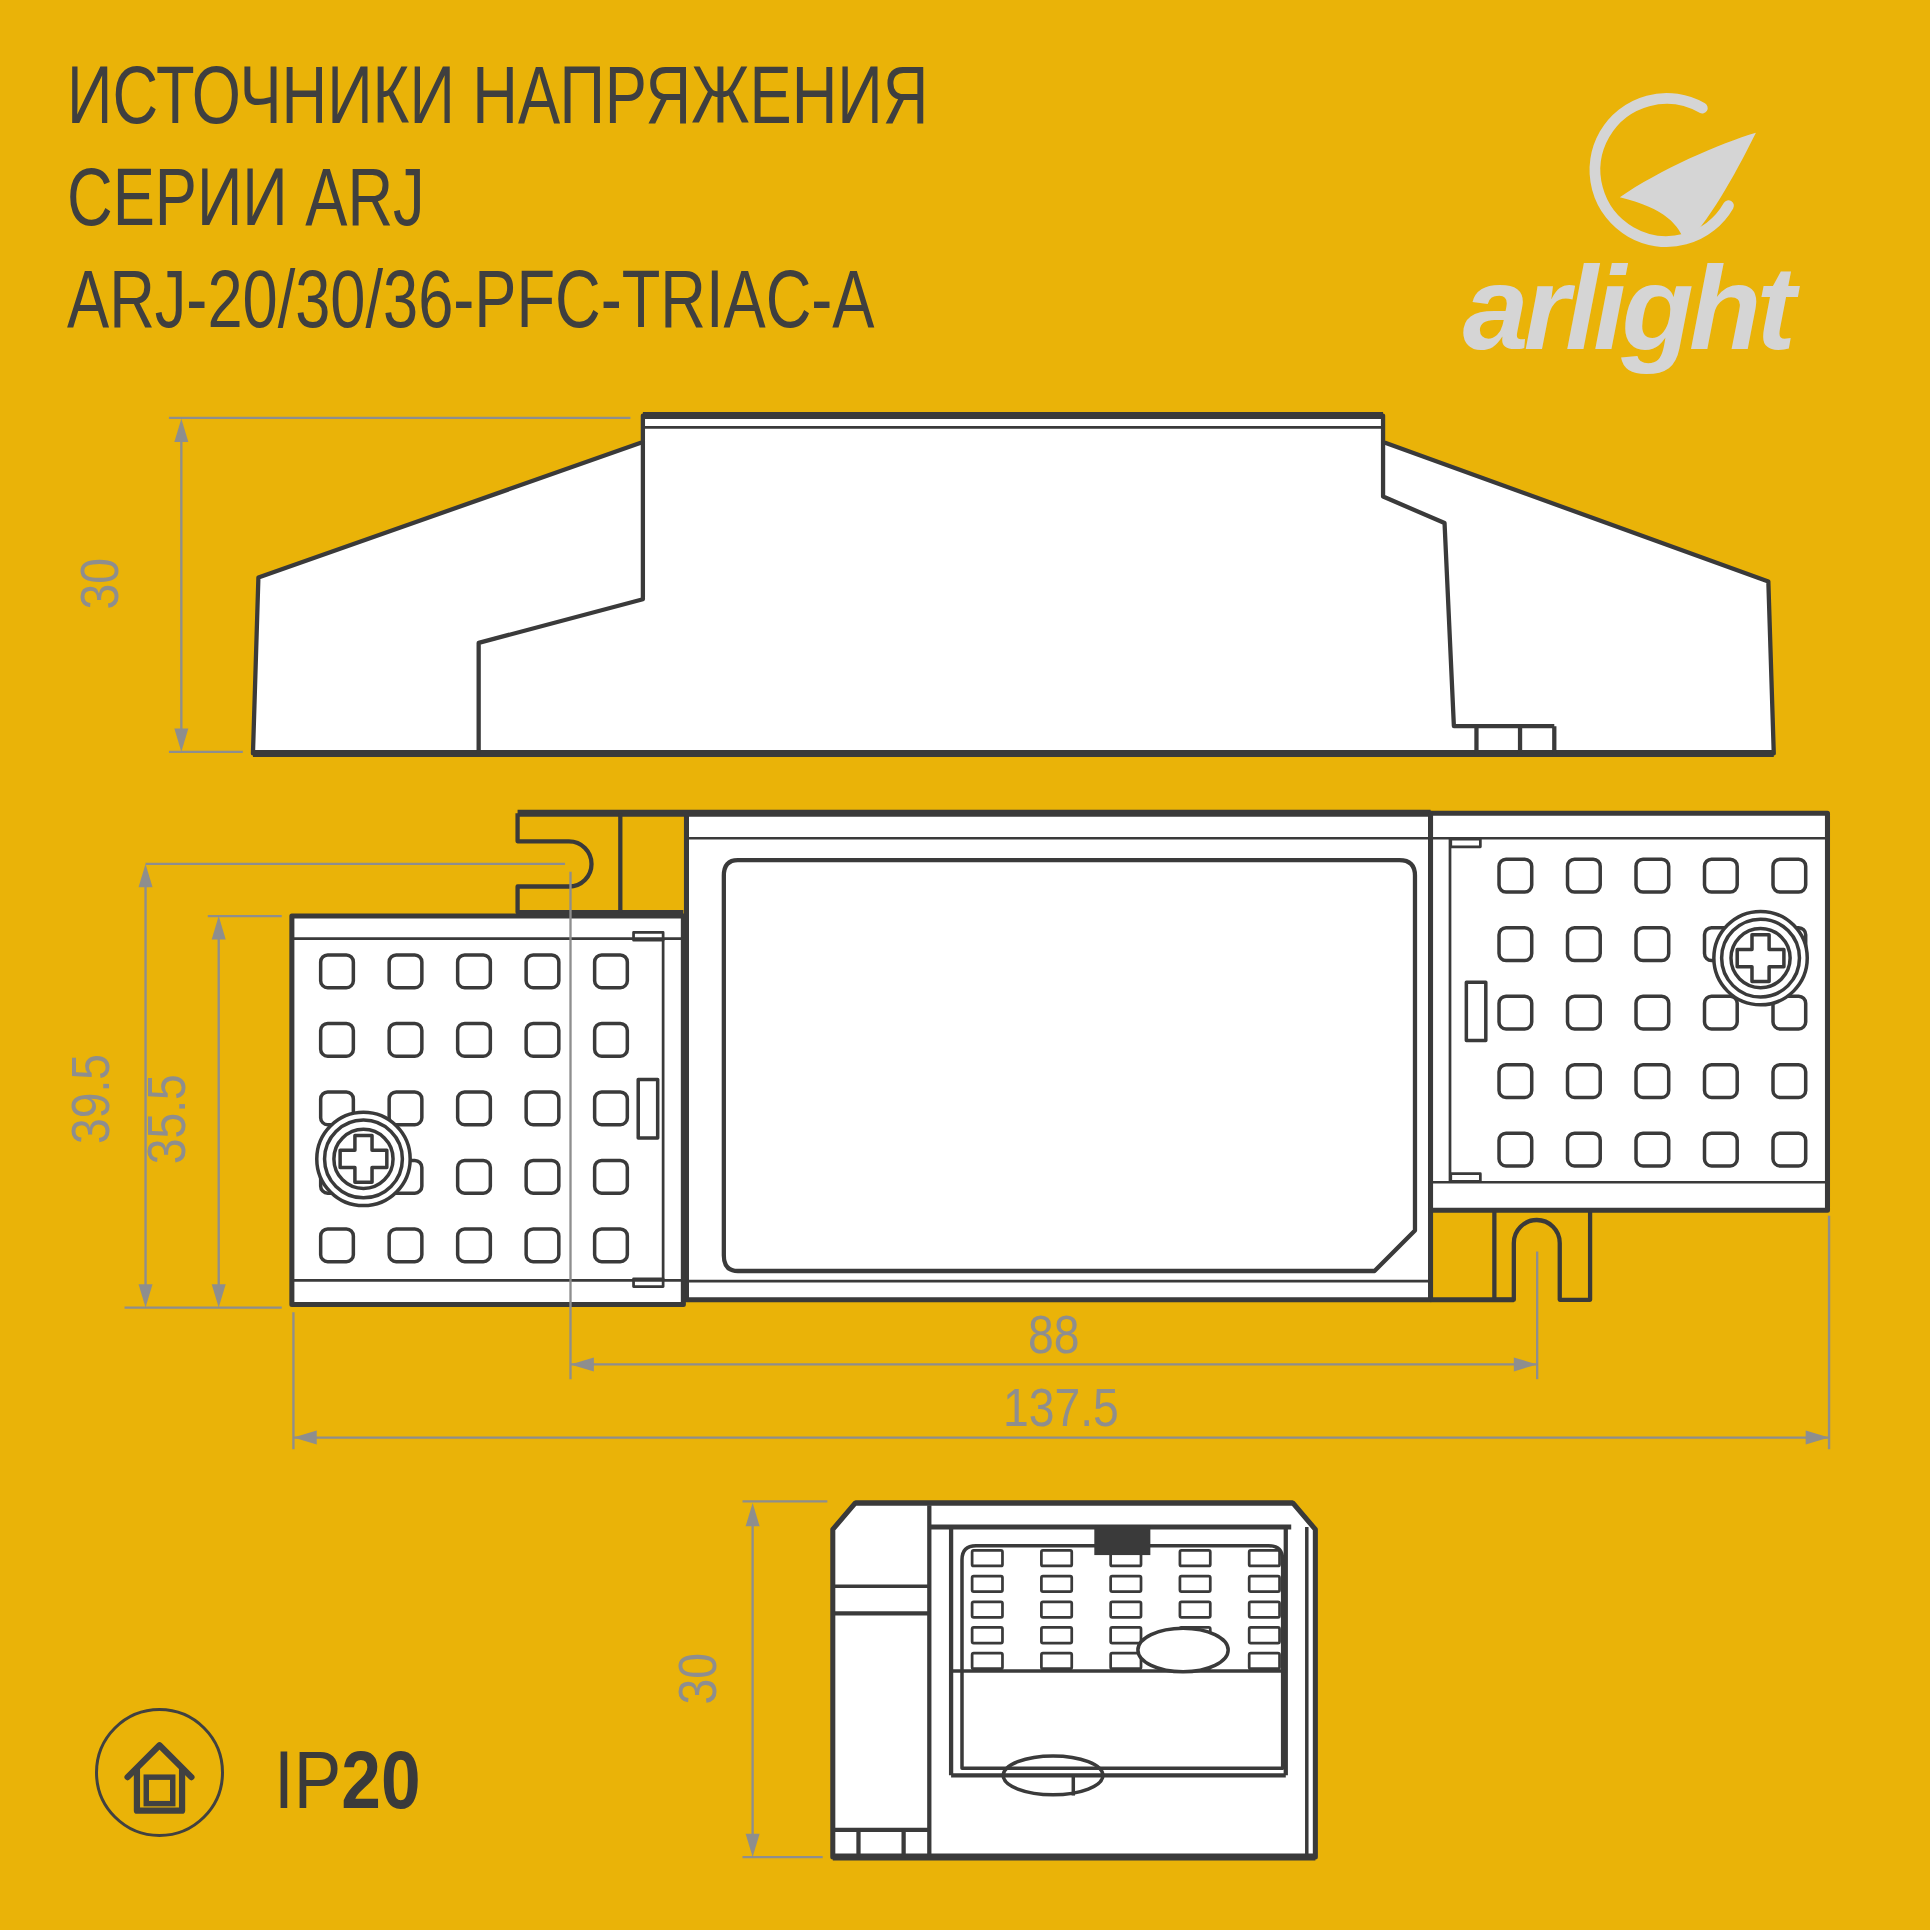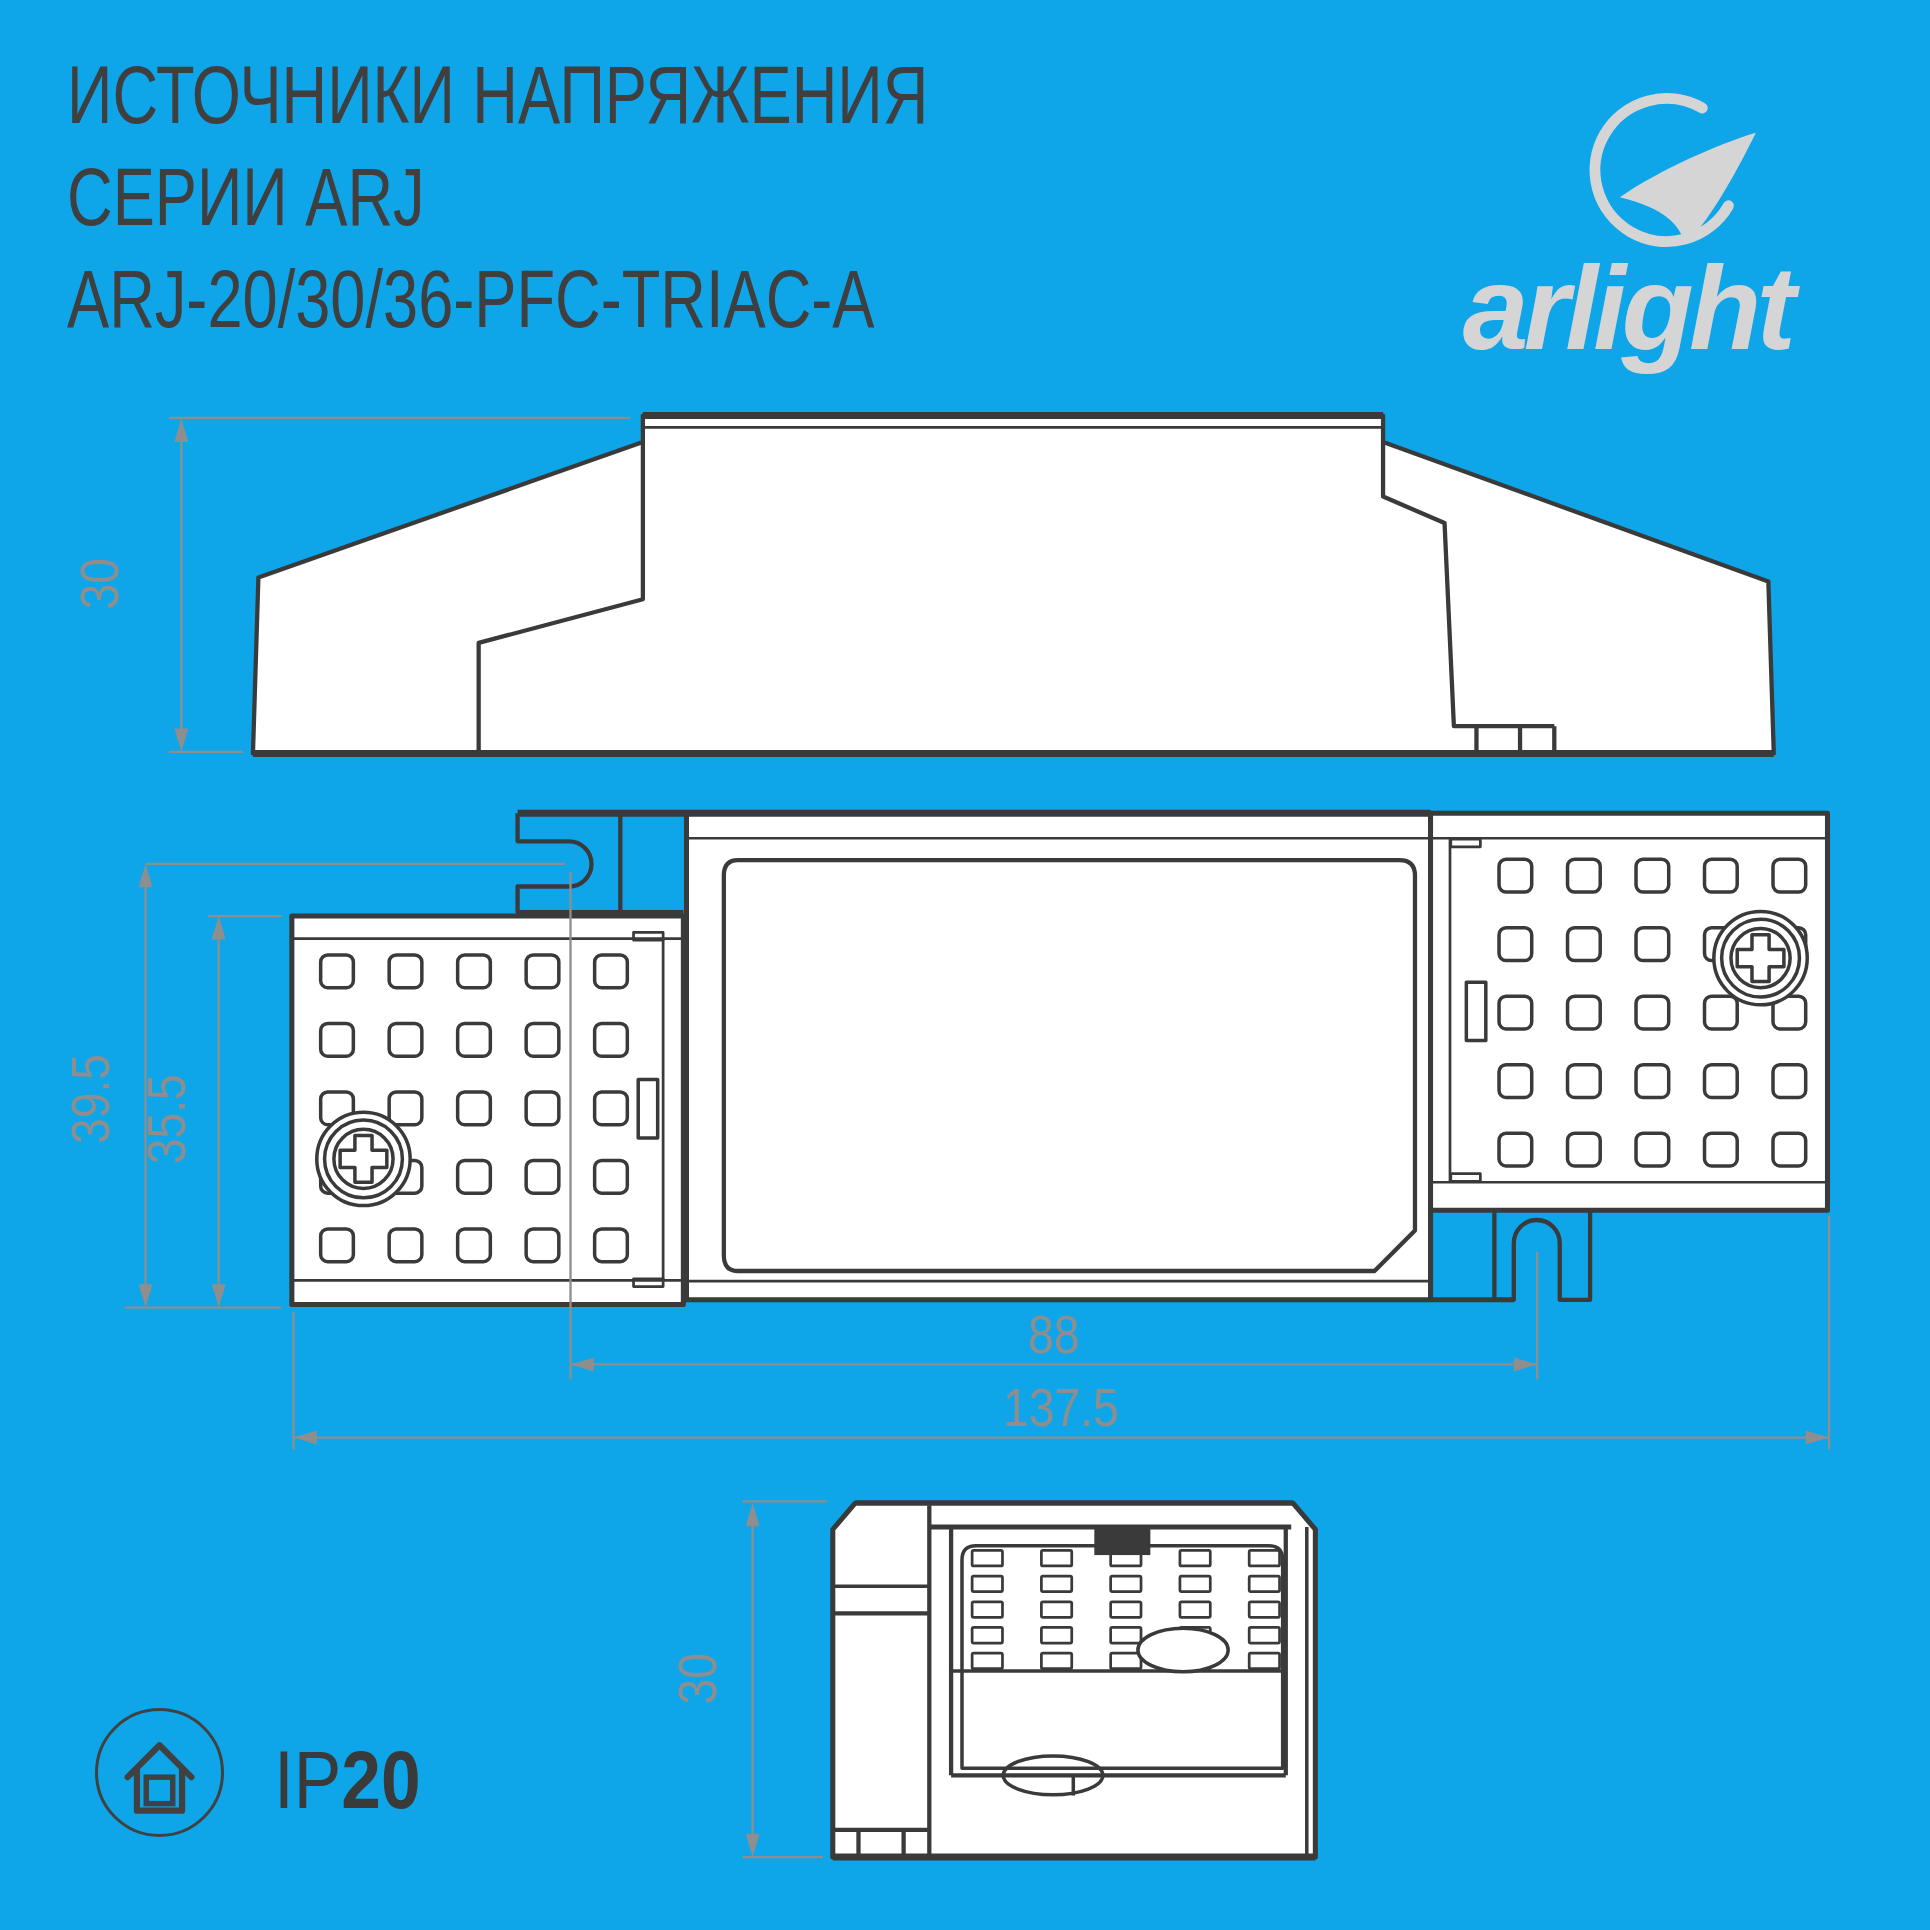--- a/index.html
+++ b/index.html
@@ -1,16 +1,16 @@
 <!DOCTYPE html>
 <html style="--line: #3a3a3a; --dim: #8e8e8e; --logo: #d5d5d5;font-size:12.5px"><head>
 <meta charset="utf-8">
 <style>
   html,body{margin:0;padding:0;background:#ffffff;}
-  #canvas{position:relative;width:1931px;height:1931px;background:#0ea5e9;overflow:hidden;
+  #canvas{position:relative;width:1931px;height:1931px;background:#eab308;overflow:hidden;
           font-family:"Liberation Sans",sans-serif;}
   
   #title{position:absolute;left:67px;top:44px;color:#3f3f3f;
          font-size:81px;line-height:102px;font-weight:400;white-space:nowrap;
          transform:scaleX(0.78);transform-origin:left top;letter-spacing:0px;}
   
   #logo{position:absolute;left:1441px;top:78px;width:451px;height:296px;}
   #logo text{font-family:"Liberation Sans",sans-serif;font-weight:700;font-style:italic;
              font-size:152px;letter-spacing:-6px;}
   

